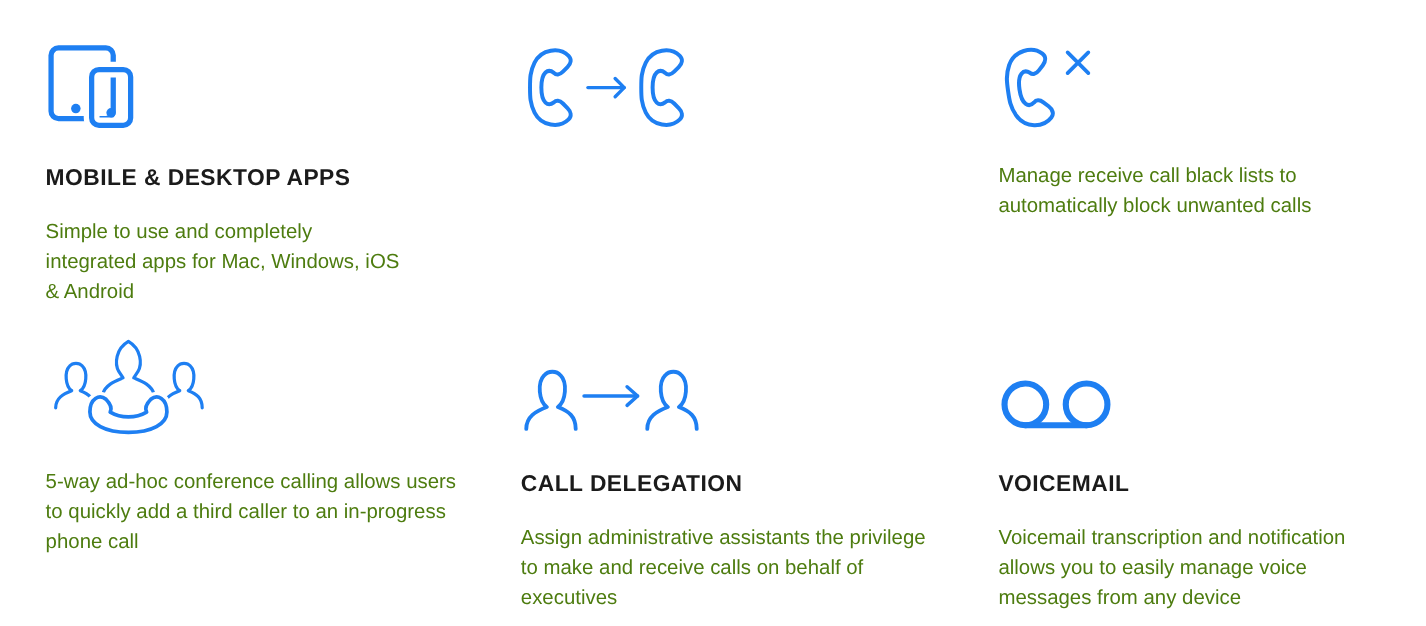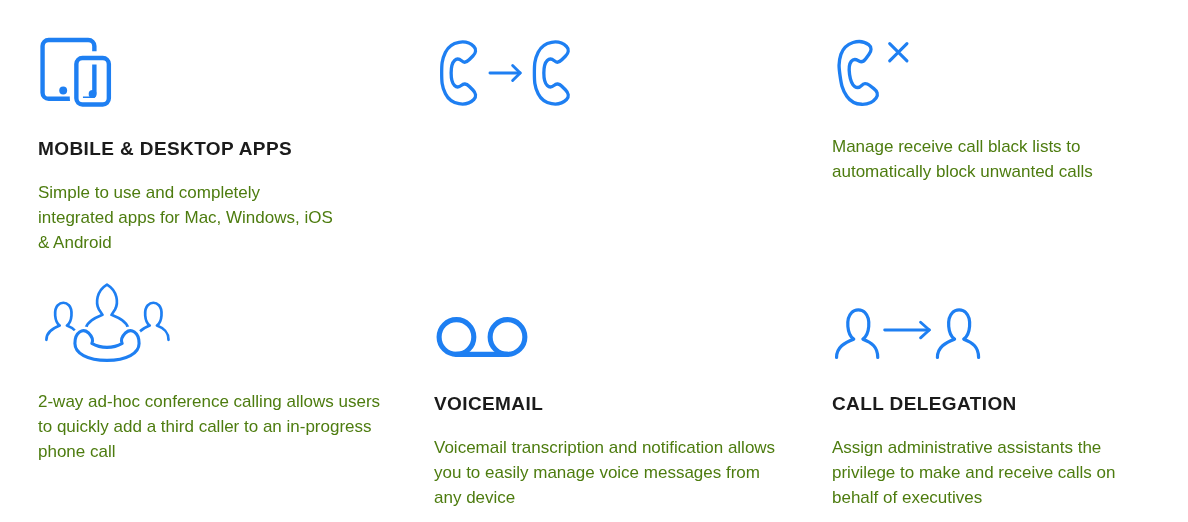--- a/index.html
+++ b/index.html
@@ -99,43 +99,43 @@
   <div class="feature f3">
     <div class="icon-box">
       <svg width="138" height="82" viewBox="0 0 142 92">
         <path class="stroke" style="stroke-width:3;" d="M2,46 C2,37 9,33 17,30 C11,26 10,12 15,7 C18,3.5 24,3.5 27,7 C32,12 31,26 25,30 C33,33 38,37 38,46" transform="translate(1,20)"></path>
         <path class="stroke" style="stroke-width:3;" d="M2,46 C2,37 9,33 17,30 C11,26 10,12 15,7 C18,3.5 24,3.5 27,7 C32,12 31,26 25,30 C33,33 38,37 38,46" transform="translate(102,20)"></path>
         <path class="stroke" style="stroke-width:3;" d="M0,52 C3,43 12,40 19,37 L15,31 C11,24 12,10 24,3 C36,10 37,24 33,31 L29,37 C36,40 45,43 48,52" transform="translate(47,1)"></path>
         <path class="halo-fill" d="M2,20 C2,7 11,3 17,8 C21,12 23,16 21,20 C31,26 45,26 55,20 C53,16 55,12 59,8 C65,3 74,7 74,20 C74,31 60,39 38,39 C16,39 2,31 2,20 Z" transform="translate(33,50)"></path>
         <path class="stroke" d="M2,20 C2,7 11,3 17,8 C21,12 23,16 21,20 C31,26 45,26 55,20 C53,16 55,12 59,8 C65,3 74,7 74,20 C74,31 60,39 38,39 C16,39 2,31 2,20 Z" transform="translate(33,50)"></path>
       </svg>
     </div>
-    <p>2-way ad-hoc conference calling allows users to quickly add a third caller to an in-progress phone call</p>
-  </div>
-
-  <div class="feature f5">
-    <div class="icon-box">
-      <svg width="98" height="50" viewBox="0 0 96 48">
-        <circle class="stroke-thick" cx="22" cy="23" r="17"></circle>
-        <circle class="stroke-thick" cx="72" cy="23" r="17"></circle>
-        <line class="stroke-thick" x1="22" y1="40" x2="72" y2="40"></line>
-      </svg>
-    </div>
-    <h3>VOICEMAIL</h3>
-    <p>Voicemail transcription and notification allows you to easily manage voice messages from any device</p>
+    <p>5-way ad-hoc conference calling allows users to quickly add a third caller to an in-progress phone call</p>
   </div>
 
   <div class="feature f4">
     <div class="icon-box">
       <svg width="150" height="64" viewBox="0 0 154 66">
         <path class="stroke" style="stroke-width:2.8;" d="M2,46 C2,37 9,33 17,30 C11,26 10,12 15,7 C18,3.5 24,3.5 27,7 C32,12 31,26 25,30 C33,33 38,37 38,46" transform="translate(2,6) scale(1.18)"></path>
         <g class="stroke" style="stroke-width:3;">
           <line x1="54" y1="32" x2="100" y2="32"></line>
           <path d="M91,24 L100,32 L91,40"></path>
         </g>
         <path class="stroke" style="stroke-width:2.8;" d="M2,46 C2,37 9,33 17,30 C11,26 10,12 15,7 C18,3.5 24,3.5 27,7 C32,12 31,26 25,30 C33,33 38,37 38,46" transform="translate(106,6) scale(1.18)"></path>
       </svg>
     </div>
     <h3>CALL DELEGATION</h3>
     <p>Assign administrative assistants the privilege to make and receive calls on behalf of executives</p>
   </div>
 
+  <div class="feature f5">
+    <div class="icon-box">
+      <svg width="98" height="50" viewBox="0 0 96 48">
+        <circle class="stroke-thick" cx="22" cy="23" r="17"></circle>
+        <circle class="stroke-thick" cx="72" cy="23" r="17"></circle>
+        <line class="stroke-thick" x1="22" y1="40" x2="72" y2="40"></line>
+      </svg>
+    </div>
+    <h3>VOICEMAIL</h3>
+    <p>Voicemail transcription and notification allows you to easily manage voice messages from any device</p>
+  </div>
+
 </div>
 
 </body></html>

